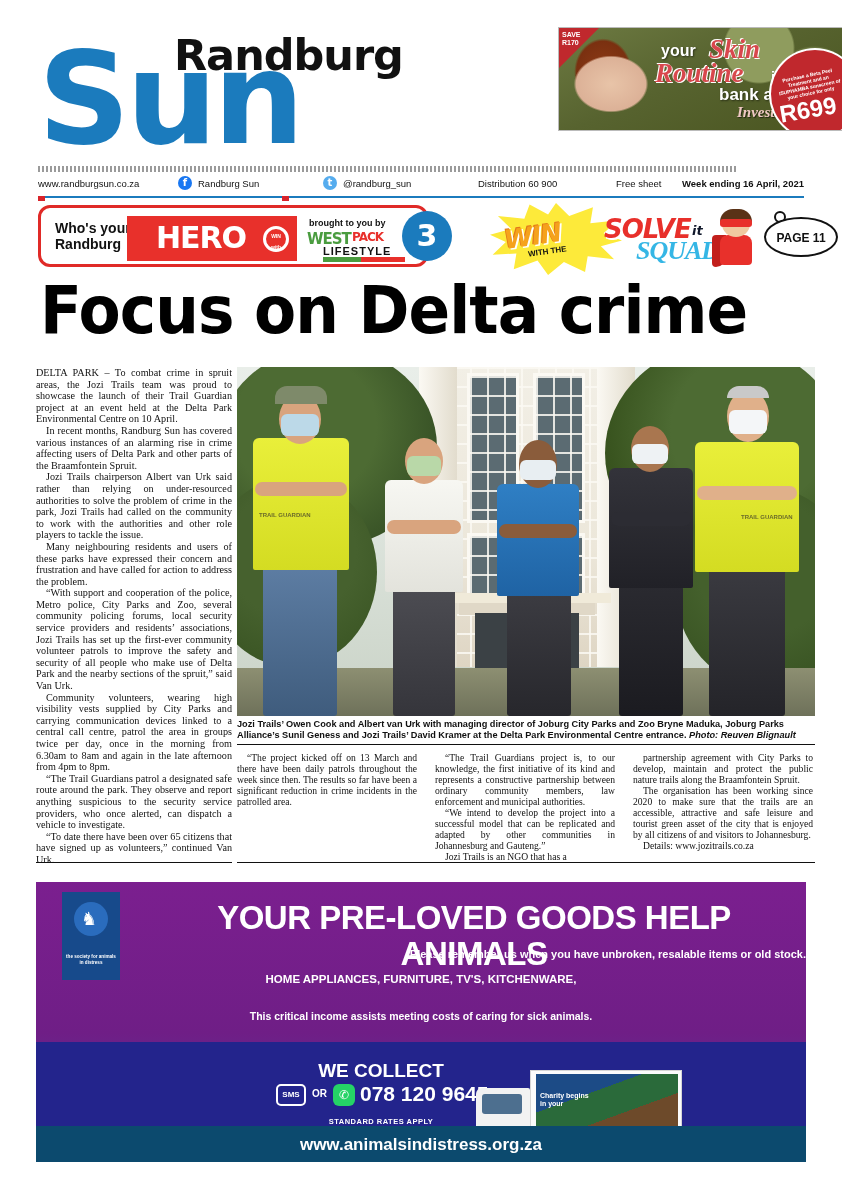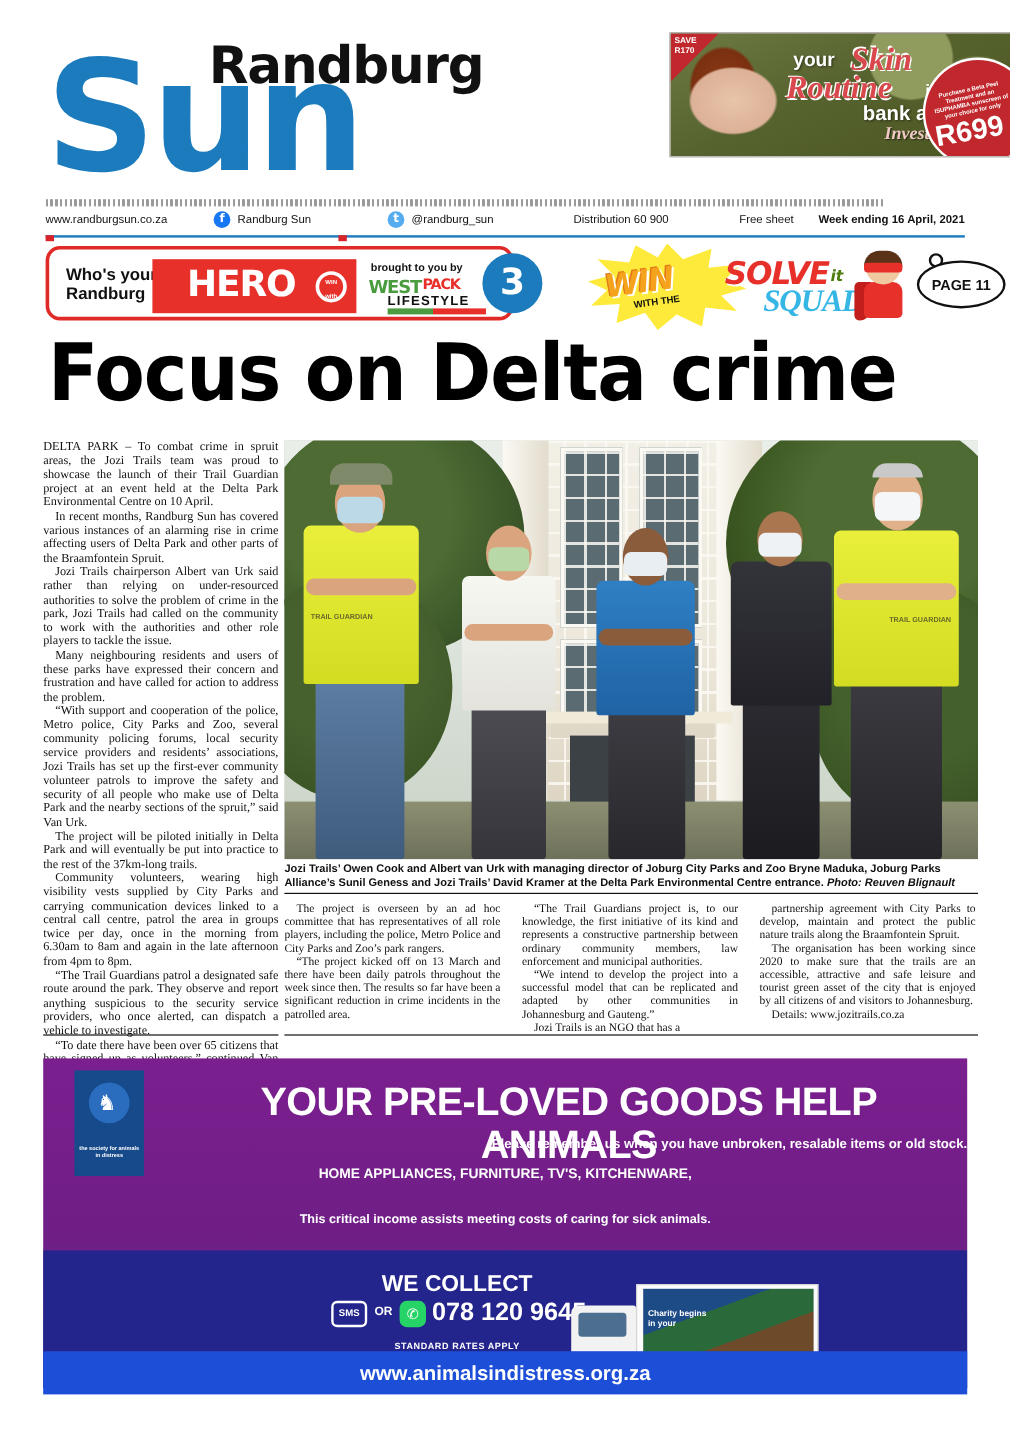--- a/index.html
+++ b/index.html
@@ -90,21 +90,21 @@
 
   
   .winstar { position:absolute; left:452px; top:0px; width:132px; height:72px; }
   .star-sh { position:absolute; left:0; top:0; width:132px; height:72px; background:#fdea3a;
     clip-path: polygon(50% 0%,60% 18%,78% 6%,76% 28%,97% 24%,86% 42%,100% 52%,84% 60%,94% 78%,74% 74%,72% 96%,56% 82%,44% 100%,36% 80%,18% 92%,20% 70%,2% 72%,12% 54%,0% 44%,16% 36%,6% 18%,26% 22%,30% 2%,44% 16%);
   }
   .win-t { position:absolute; left:14px; top:18px; font-family:"DejaVu Sans", sans-serif; font-weight:700; font-style:italic; font-size:26px; color:#f5a21c; text-shadow:1.5px 1.5px 0 #fff, -1px -1px 0 #e2781a; transform:rotate(-8deg); letter-spacing:-1px; }
   .win-s { position:absolute; left:38px; top:44px; font-family:"Liberation Sans", sans-serif; font-weight:700; font-size:8px; color:#111; transform:rotate(-8deg); }
   .solve { position:absolute; left:566px; top:14px; font-family:"DejaVu Sans", sans-serif; font-weight:700; font-style:italic; font-size:26px; line-height:24px; color:#e8302b; text-shadow:1.5px 1.5px 0 #fff; letter-spacing:-1px; }
   .squad { position:absolute; left:598px; top:36px; font-family:Liberation Serif, serif; font-weight:700; font-style:italic; font-size:26px; line-height:24px; color:#35b6e5; text-shadow:1.5px 1.5px 0 #fff; letter-spacing:-1px; }
-  .solve-it { position:absolute; left:654px; top:20px; font-family:"DejaVu Sans", sans-serif; font-weight:700; font-style:italic; font-size:13px; color:#4d7c0f; text-shadow:1px 1px 0 #fff; }
+  .solve-it { position:absolute; left:654px; top:20px; font-family:"DejaVu Sans", sans-serif; font-weight:700; font-style:italic; font-size:13px; color:#0f172a; text-shadow:1px 1px 0 #fff; }
   .hero-kid { position:absolute; left:676px; top:6px; width:46px; height:62px; }
   .kid-head { position:absolute; left:8px; top:2px; width:28px; height:26px; border-radius:50%; background:#f0c9a0; }
   .kid-hair { position:absolute; left:6px; top:0px; width:32px; height:13px; border-radius:16px 16px 0 0; background:#5a3217; }
   .kid-mask { position:absolute; left:6px; top:10px; width:32px; height:8px; background:#e8302b; border-radius:3px; }
   .kid-body { position:absolute; left:6px; top:26px; width:32px; height:30px; border-radius:8px 8px 4px 4px; background:#e8302b; }
   .kid-cape { position:absolute; left:-2px; top:26px; width:14px; height:32px; background:#c21f1c; border-radius:4px 0 10px 4px; }
   .bubble { position:absolute; left:726px; top:14px; width:74px; height:40px; border:2px solid #111; border-radius:50%/50%; background:#fff; }
   .bubble span { display:block; text-align:center; font-family:"Liberation Sans", sans-serif; font-weight:700; font-size:12px; line-height:38px; color:#111; }
   .bubble-tail { position:absolute; left:736px; top:8px; width:12px; height:12px; border:2px solid #111; border-radius:50%; background:#fff; }
 
@@ -200,21 +200,21 @@
     font-family:"Liberation Sans", sans-serif; font-weight:700; font-size:7.5px; letter-spacing:.5px; color:#fff; }
   .truck { position:absolute; left:440px; top:178px; width:220px; height:90px; }
   .tr-cab { position:absolute; left:0; top:28px; width:54px; height:52px; background:#f2f2f2; border-radius:6px 2px 2px 2px; }
   .tr-win { position:absolute; left:6px; top:34px; width:40px; height:20px; background:#4d6f8f; border-radius:3px; }
   .tr-body { position:absolute; left:54px; top:10px; width:152px; height:70px; background:#fbfbfb; border:1px solid #d5d5d5; }
   .tr-panel { position:absolute; left:60px; top:14px; width:142px; height:62px; background:linear-gradient(160deg,#1c4b86 0 34%, #2a6a3a 34% 62%, #6d4a2a 62% 100%); }
   .tr-pt1 { position:absolute; left:64px; top:32px; font-family:"Liberation Sans", sans-serif; font-weight:700; font-size:7px; line-height:8px; color:#fff; }
   .tr-wheel { position:absolute; bottom:-4px; width:22px; height:22px; border-radius:50%; background:#1a1a1a; border:4px solid #444; }
   .tr-w1 { left:16px; }
   .tr-w2 { left:150px; }
-  .ad-urlbar { position:absolute; left:36px; top:1126px; width:770px; height:36px; background:#1d4ed8; }
+  .ad-urlbar { position:absolute; left:36px; top:1126px; width:770px; height:36px; background:#0c4a6e; }
   .ad-url { position:absolute; left:0; top:9px; width:770px; text-align:center;
     font-family:"Liberation Sans", sans-serif; font-weight:700; font-size:17px; color:#fff; }
 </style>
 </head>
 <body>
 
 <div class="page">
 
   <div class="masthead">
     <div class="mh-logo">
@@ -309,21 +309,20 @@
   </div>
 
   <div class="headline">Focus on Delta crime</div>
 
   <div class="col1">
     <p class="first">DELTA PARK – To combat crime in spruit areas, the Jozi Trails team was proud to showcase the launch of their Trail Guardian project at an event held at the Delta Park Environmental Centre on 10 April.</p>
     <p>In recent months, Randburg Sun has covered various instances of an alarming rise in crime affecting users of Delta Park and other parts of the Braamfontein Spruit.</p>
     <p>Jozi Trails chairperson Albert van Urk said rather than relying on under-resourced authorities to solve the problem of crime in the park, Jozi Trails had called on the community to work with the authorities and other role players to tackle the issue.</p>
     <p>Many neighbouring residents and users of these parks have expressed their concern and frustration and have called for action to address the problem.</p>
     <p>“With support and cooperation of the police, Metro police, City Parks and Zoo, several community policing forums, local security service providers and residents’ associations, Jozi Trails has set up the first-ever community volunteer patrols to improve the safety and security of all people who make use of Delta Park and the nearby sections of the spruit,” said Van Urk.</p>
-    <p>The project will be piloted initially in Delta Park and will eventually be put into practice to the rest of the 37km-long trails.</p>
     <p>Community volunteers, wearing high visibility vests supplied by City Parks and carrying communication devices linked to a central call centre, patrol the area in groups twice per day, once in the morning from 6.30am to 8am and again in the late afternoon from 4pm to 8pm.</p>
     <p>“The Trail Guardians patrol a designated safe route around the park. They observe and report anything suspicious to the security service providers, who once alerted, can dispatch a vehicle to investigate.</p>
     <p>“To date there have been over 65 citizens that have signed up as volunteers,” continued Van Urk.</p>
   </div>
 
   <div class="photo">
     <div class="ph-sky"></div>
     <div class="ph-building">
       <div class="ph-grid"></div>
     </div>
@@ -396,21 +395,20 @@
   </div>
 
   <div class="caption">
     <span>Jozi Trails’ Owen Cook and Albert van Urk with managing director of Joburg City Parks and Zoo Bryne Maduka, Joburg Parks Alliance’s Sunil Geness and Jozi Trails’ David Kramer at the Delta Park Environmental Centre entrance.</span>
     <i>Photo: Reuven Blignault</i>
   </div>
   <div class="cap-rule"></div>
 
   <div class="lowcols">
     <div class="lc lc1">
-      <p class="first">The project is overseen by an ad hoc committee that has representatives of all role players, including the police, Metro Police and City Parks and Zoo’s park rangers.</p>
       <p>“The project kicked off on 13 March and there have been daily patrols throughout the week since then. The results so far have been a significant reduction in crime incidents in the patrolled area.</p>
     </div>
     <div class="lc lc2">
       <p class="first">“The Trail Guardians project is, to our knowledge, the first initiative of its kind and represents a constructive partnership between ordinary community members, law enforcement and municipal authorities.</p>
       <p>“We intend to develop the project into a successful model that can be replicated and adapted by other communities in Johannesburg and Gauteng.”</p>
       <p>Jozi Trails is an NGO that has a</p>
     </div>
     <div class="lc lc3">
       <p class="first">partnership agreement with City Parks to develop, maintain and protect the public nature trails along the Braamfontein Spruit.</p>
       <p>The organisation has been working since 2020 to make sure that the trails are an accessible, attractive and safe leisure and tourist green asset of the city that is enjoyed by all citizens of and visitors to Johannesburg.</p>

